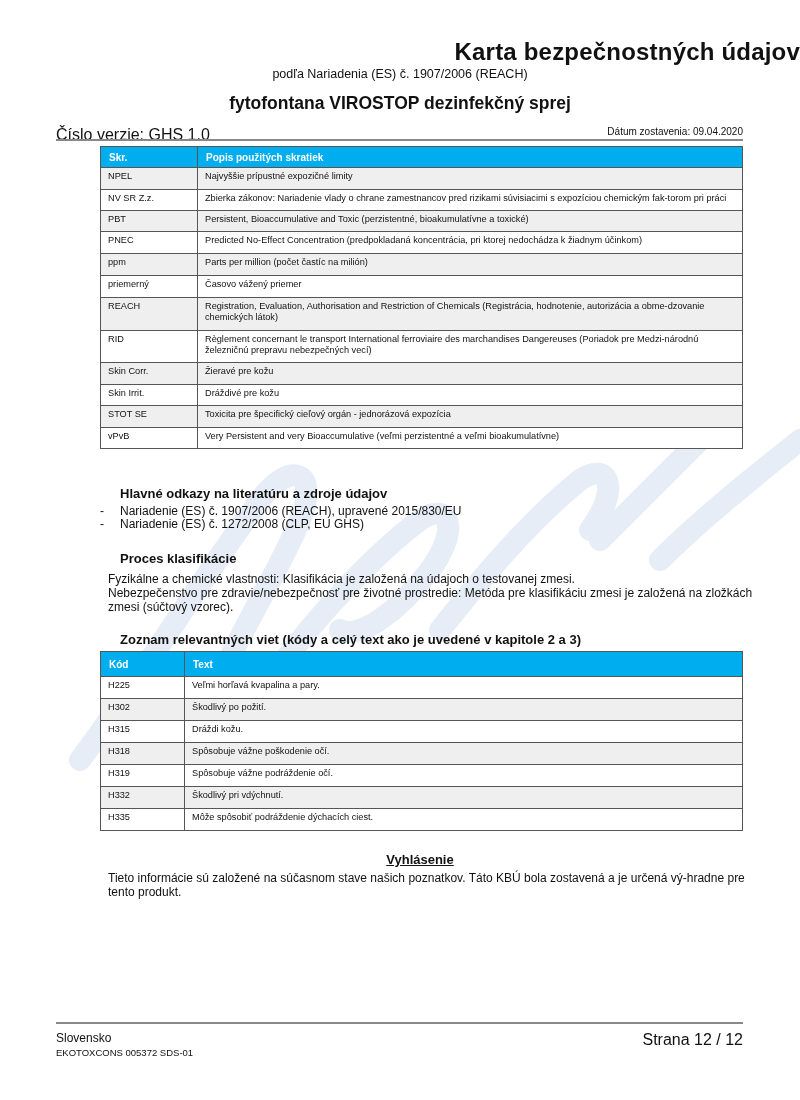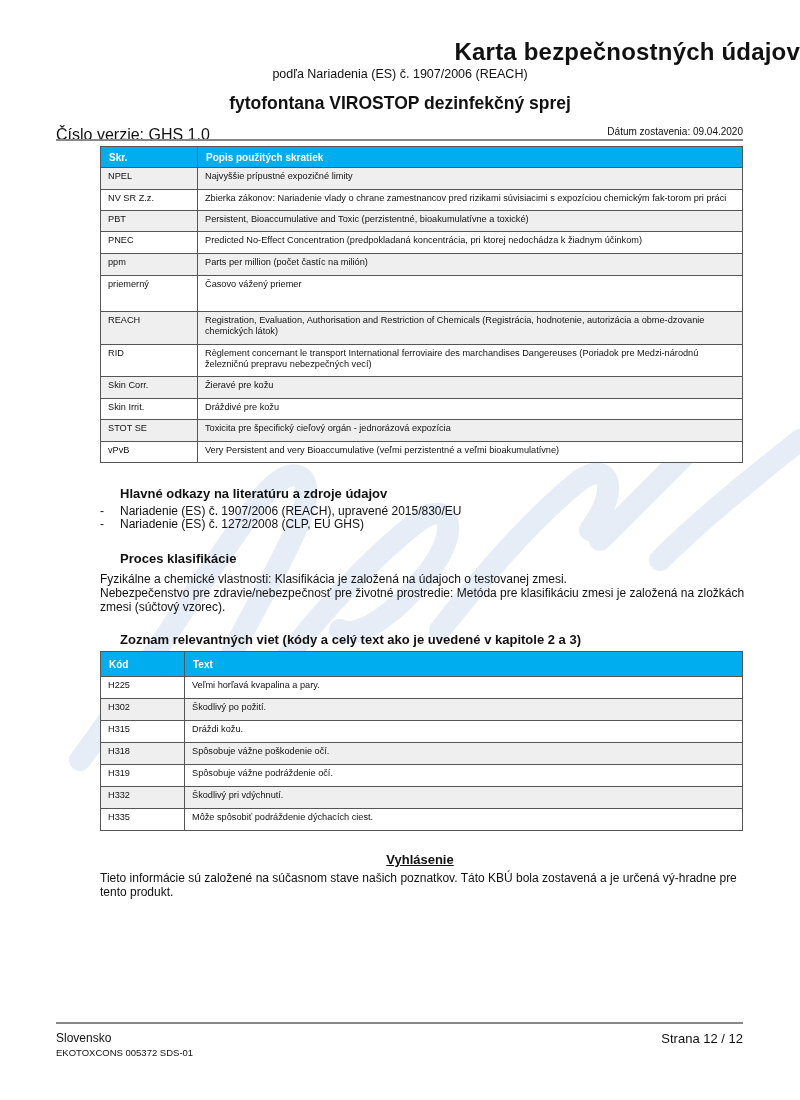--- a/index.html
+++ b/index.html
@@ -13,27 +13,27 @@
   .meta-left { position:absolute; left:56px; top:126px; font-size:16px; }
   .meta-right { position:absolute; right:57px; top:126px; font-size:10px; }
   .rule { position:absolute; left:56px; width:687px; height:2px; background:#888; }
   table.grid { position:absolute; border-collapse:collapse; font-size:9.2px; }
   table.grid th { background:#00aeef; color:#fff; text-align:left; font-weight:bold; font-size:10px;
                   padding:0 8px; border:1px solid #555; height:20px; }
   table.grid td { border:1px solid #555; padding:3px 7px; vertical-align:top; line-height:10.5px; }
   table.grid tr.gray td { background:#efefef; }
   table.grid tr.white td { background:#ffffff; }
   .h2 { position:absolute; left:100px; font-size:13px; font-weight:bold;padding-left:20px; }
-  .para { position:absolute; left:100px; font-size:12px; line-height:14px; width:650px; }
+  .para { position:absolute; left:108px; font-size:12px; line-height:14px; width:650px; }
   .bullets { position:absolute; left:100px; font-size:12px; line-height:12.5px; }
   .bullets .dash { display:inline-block; width:20px; }
   .decl-title { position:absolute; left:0; width:840px; top:852px; text-align:center; font-size:13px; font-weight:bold; text-decoration:underline; }
   .footer-left1 { position:absolute; left:56px; top:1031px; font-size:12px; }
   .footer-left2 { position:absolute; left:56px; top:1047px; font-size:9.5px; }
-  .footer-right { position:absolute; right:57px; top:1031px; font-size:13px; }
+  .footer-right { position:absolute; right:57px; top:1031px; font-size:16px; }
 </style>
 </head>
 <body>
 
 <svg class="watermark" viewBox="0 0 760 420">
   <g fill="none" stroke="#e6edf6" stroke-width="22" stroke-linecap="round" stroke-linejoin="round">
     <path d="M20 380 C 80 300, 140 200, 200 120 C 230 80, 260 90, 240 140 C 220 190, 180 250, 160 300"></path>
     <path d="M210 300 C 260 230, 320 170, 360 140 C 390 120, 400 150, 370 190 C 340 230, 300 260, 280 250"></path>
     <path d="M380 250 C 420 200, 470 140, 520 100 C 550 80, 560 110, 530 150"></path>
     <path d="M540 160 C 580 120, 620 80, 660 40"></path>
@@ -70,21 +70,21 @@
           <td>Persistent, Bioaccumulative and Toxic (perzistentné, bioakumulatívne a toxické)</td>
         </tr>
       <tr class="white" style="height:22px;">
           <td>PNEC</td>
           <td>Predicted No-Effect Concentration (predpokladaná koncentrácia, pri ktorej nedochádza k žiadnym účinkom)</td>
         </tr>
       <tr class="gray" style="height:22px;">
           <td>ppm</td>
           <td>Parts per million (počet častíc na milión)</td>
         </tr>
-      <tr class="white" style="height:36px;">
+      <tr class="white" style="height:22px;">
           <td>priemerný</td>
           <td>Časovo vážený priemer</td>
         </tr>
       <tr class="gray" style="height:33px;">
           <td>REACH</td>
           <td>Registration, Evaluation, Authorisation and Restriction of Chemicals (Registrácia, hodnotenie, autorizácia a obme-dzovanie chemických látok)</td>
         </tr>
       <tr class="white" style="height:32px;">
           <td>RID</td>
           <td>Règlement concernant le transport International ferroviaire des marchandises Dangereuses (Poriadok pre Medzi-národnú železničnú prepravu nebezpečných vecí)</td>

